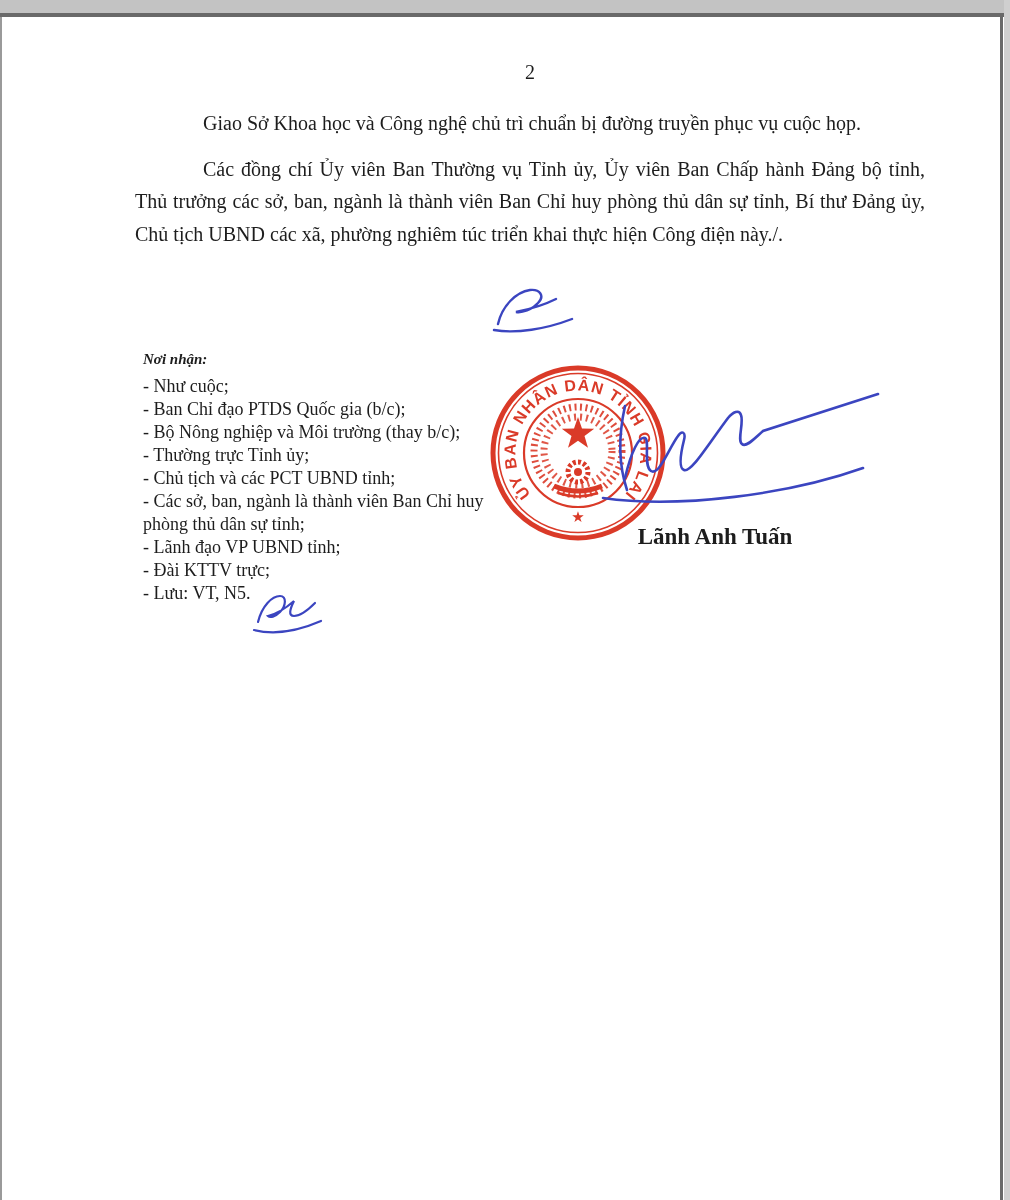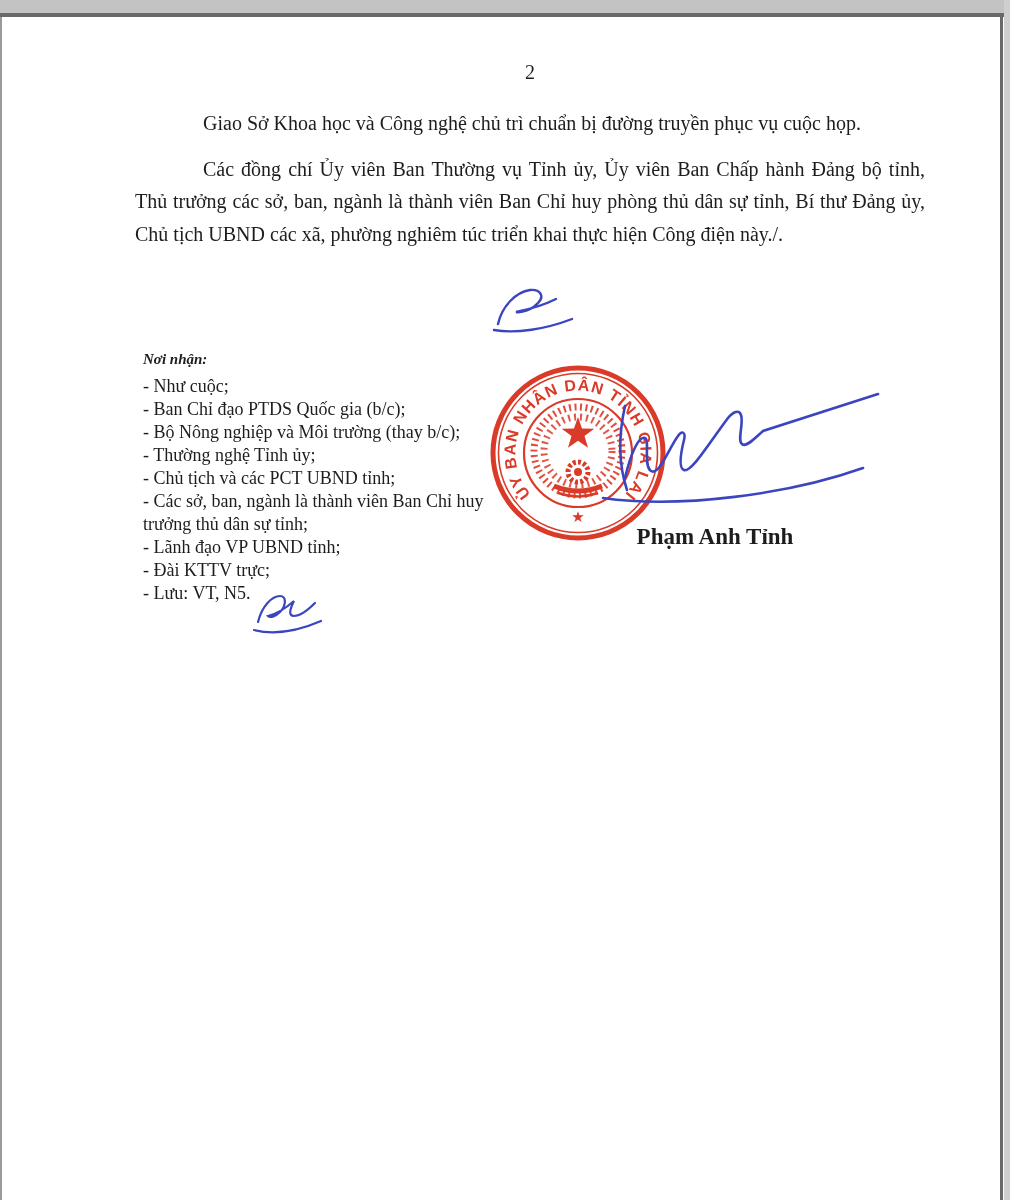--- a/index.html
+++ b/index.html
@@ -65,36 +65,36 @@
       <path d="M 10 42 C 14 24 28 10 42 8 C 52 7 57 14 50 21 C 44 28 34 31 28 30 C 38 28 54 24 68 17"></path>
       <path d="M 6 48 C 28 52 58 47 84 37"></path>
     </g>
   </svg>
 
   <div class="recipients">
     <div class="recipients-label">Nơi nhận:</div>
     <div class="recipient-item">- Như cuộc;</div>
     <div class="recipient-item">- Ban Chỉ đạo PTDS Quốc gia (b/c);</div>
     <div class="recipient-item">- Bộ Nông nghiệp và Môi trường (thay b/c);</div>
-    <div class="recipient-item">- Thường nghệ Tỉnh ủy;</div>
+    <div class="recipient-item">- Thường trực Tỉnh ủy;</div>
     <div class="recipient-item">- Chủ tịch và các PCT UBND tỉnh;</div>
-    <div class="recipient-item">- Các sở, ban, ngành là thành viên Ban Chỉ huy trưởng thủ dân sự tỉnh;</div>
+    <div class="recipient-item">- Các sở, ban, ngành là thành viên Ban Chỉ huy phòng thủ dân sự tỉnh;</div>
     <div class="recipient-item">- Lãnh đạo VP UBND tỉnh;</div>
     <div class="recipient-item">- Đài KTTV trực;</div>
     <div class="recipient-item">- Lưu: VT, N5.</div>
   </div>
 
   <svg class="paraph-2" viewBox="0 0 75 48">
     <g fill="none" stroke="#3b45c0" stroke-width="2.2" stroke-linecap="round">
       <path d="M 8 34 C 12 18 22 8 30 8 C 37 8 36 18 30 24 C 25 29 20 30 18 28 C 26 26 36 20 44 13 C 40 21 38 28 44 28 C 50 28 58 22 65 15"></path>
       <path d="M 4 42 C 24 47 48 43 71 33"></path>
     </g>
   </svg>
 
-  <div class="sig-name">Phạm Anh Tỉnh</div>
+  <div class="sig-name">Lãnh Anh Tuấn</div>
 
   <svg class="seal" viewBox="0 0 180 182">
     <g stroke="#da3a28" fill="none">
       <circle cx="90" cy="91" r="85" stroke-width="5"></circle>
       <circle cx="90" cy="91" r="79.5" stroke-width="1.6"></circle>
       <circle cx="90" cy="91" r="54" stroke-width="2.2"></circle>
 
       <circle cx="90" cy="89" r="44" stroke-width="7" stroke-dasharray="2 3.5" opacity="0.9"></circle>
       <circle cx="90" cy="89" r="34" stroke-width="7" stroke-dasharray="2 4" opacity="0.85"></circle>
 

